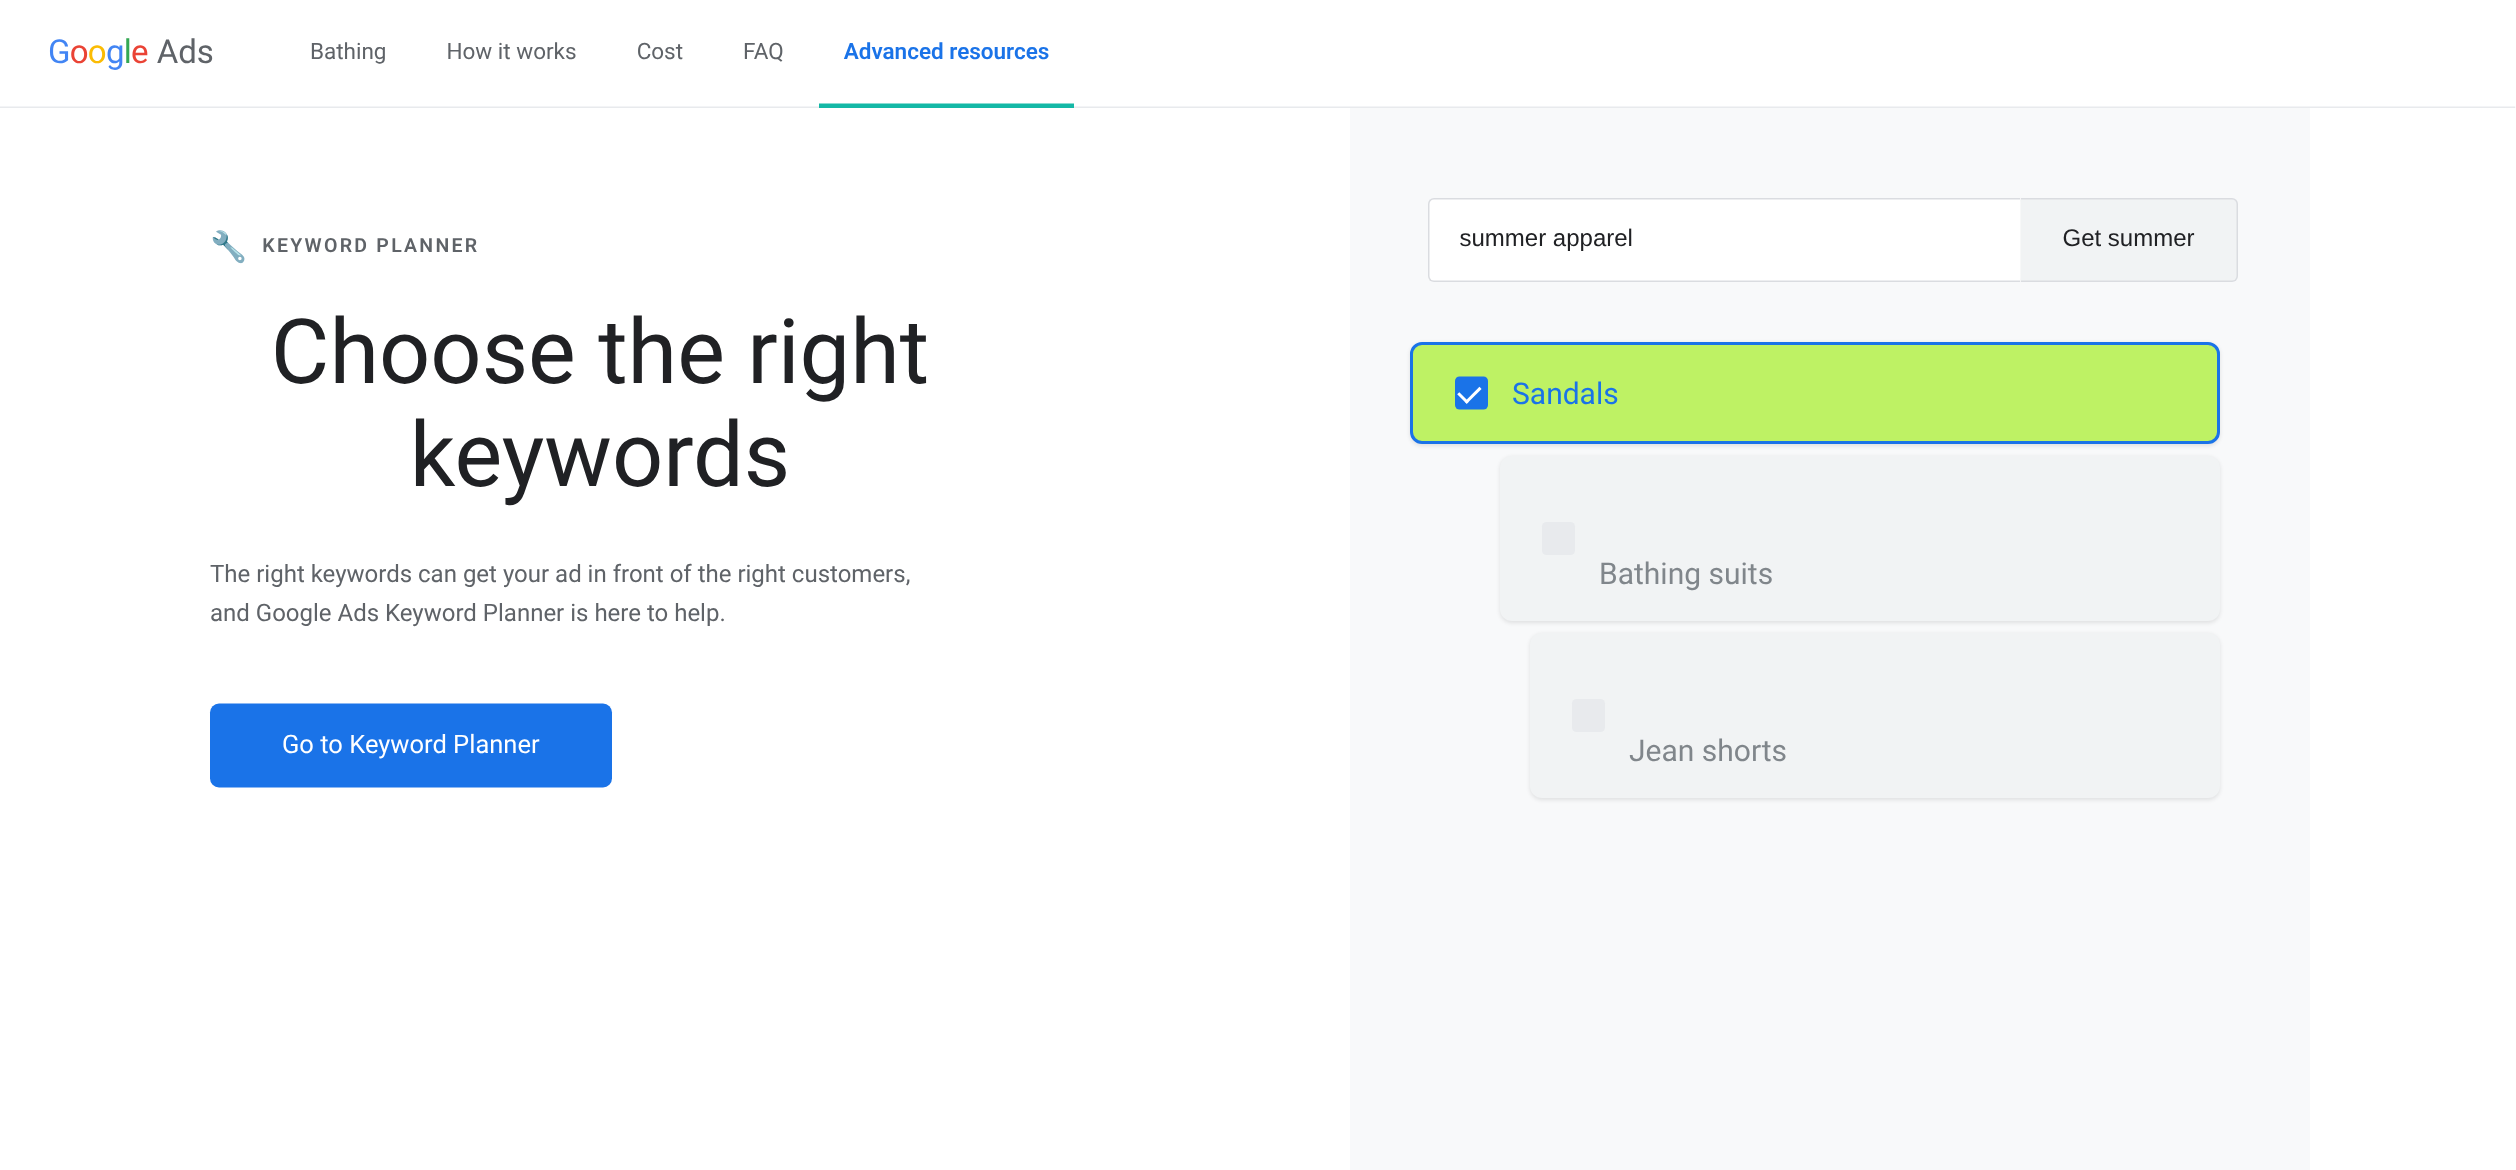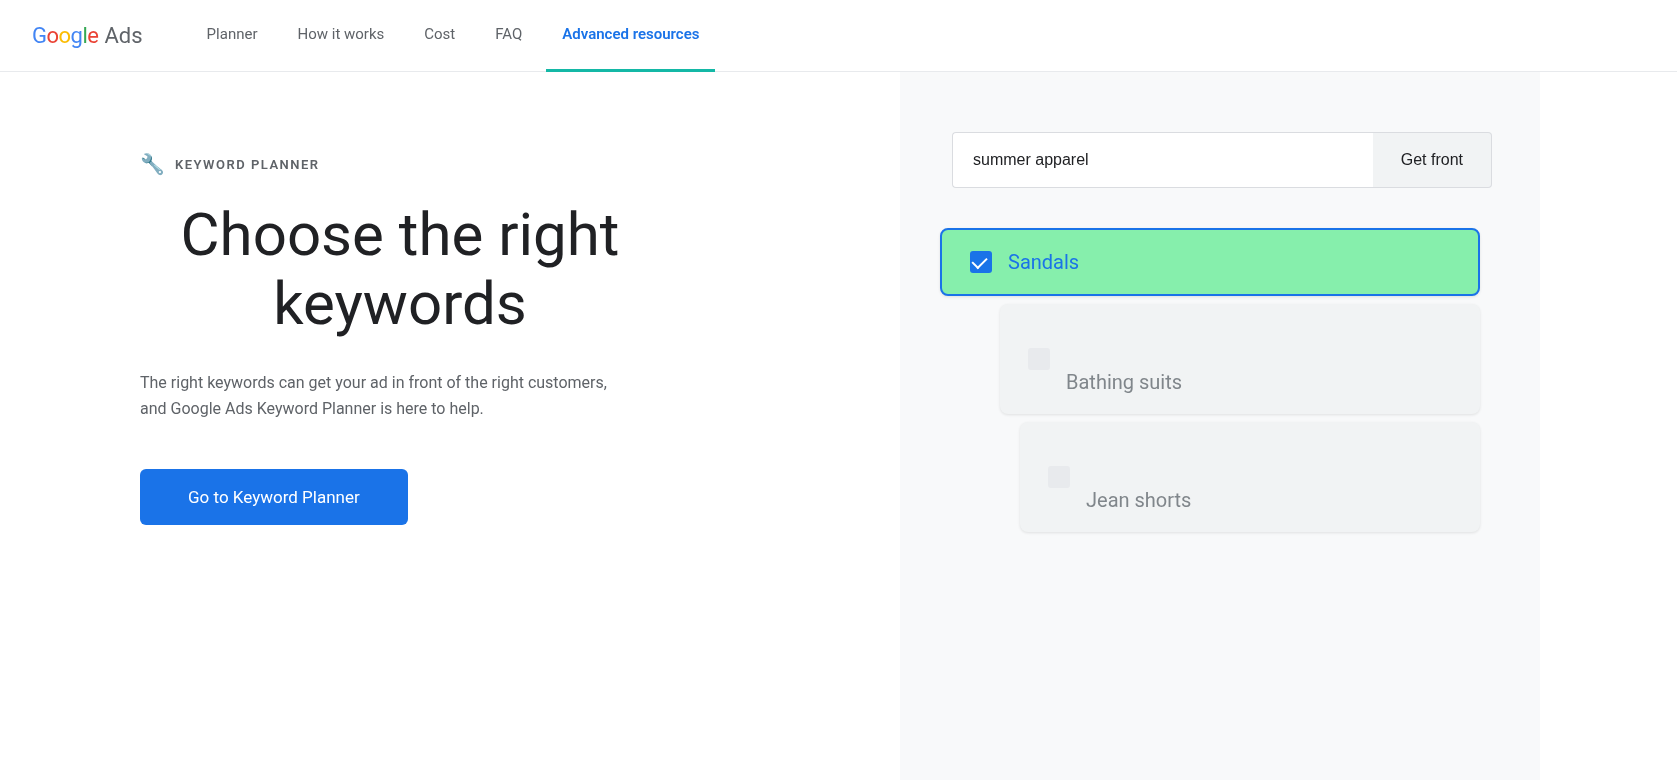--- a/index.html
+++ b/index.html
@@ -190,21 +190,21 @@
     
     .keyword-cards {
       display: flex;
       flex-direction: column;
       gap: 0;
       width: 100%;
       position: relative;
     }
 
     .keyword-card {
-      background: #86efac;
+      background: #bef264;
       border-radius: 8px;
       padding: 20px 28px;
       display: flex;
       align-items: center;
       gap: 16px;
       margin-bottom: 8px;
       box-shadow: 0 1px 3px rgba(0,0,0,0.1);
     }
 
     .keyword-card.active {
@@ -275,21 +275,21 @@
 
 <nav>
   <a class="logo" href="#">
     <span class="logo-google">
       <span class="logo-g">G</span><span class="logo-o1">o</span><span class="logo-o2">o</span><span class="logo-g2">g</span><span class="logo-l">l</span><span class="logo-e">e</span>
     </span>
     <span class="logo-ads">Ads</span>
   </a>
 
   <div class="nav-links">
-    <a class="nav-link" href="#">Planner</a>
+    <a class="nav-link" href="#">Bathing</a>
     <a class="nav-link" href="#">How it works</a>
     <a class="nav-link" href="#">Cost</a>
     <a class="nav-link" href="#">FAQ</a>
     <a class="nav-link active" href="#">Advanced resources</a>
   </div>
 </nav>
 
 <div class="main-container">
 
   <div class="left-content">
@@ -304,21 +304,21 @@
     <p class="description">The right keywords can get your ad in front of the right customers, and Google Ads Keyword Planner is here to help.</p>
 
     <a class="cta-button" href="#">Go to Keyword Planner</a>
 
   </div>
 
   <div class="right-panel">
 
     <div class="search-row">
       <input class="search-input" type="text" value="summer apparel" style="">
-      <button class="get-ideas-btn">Get front</button>
+      <button class="get-ideas-btn">Get summer</button>
     </div>
 
     <div class="keyword-cards">
 
       <div class="keyword-card active">
         <div class="checkbox-checked"></div>
         <span class="keyword-label">Sandals</span>
       </div>
 
       <div class="keyword-card inactive keyword-card-second">

